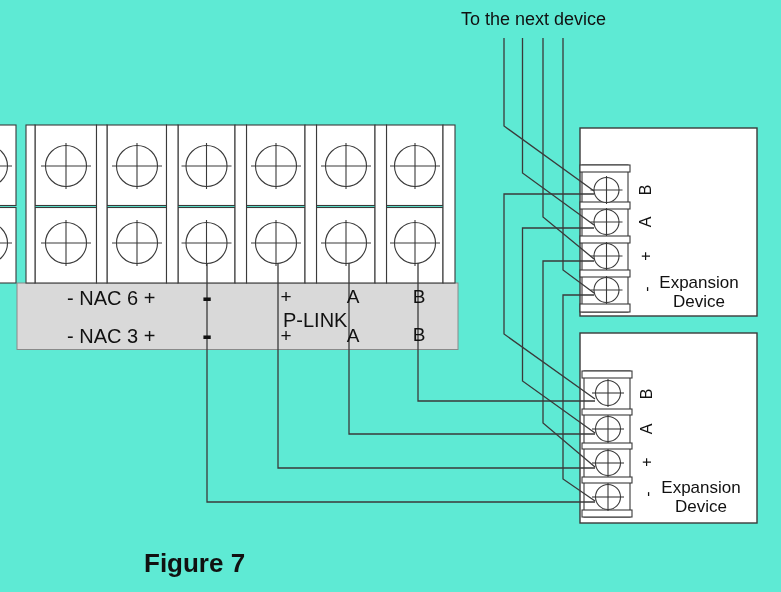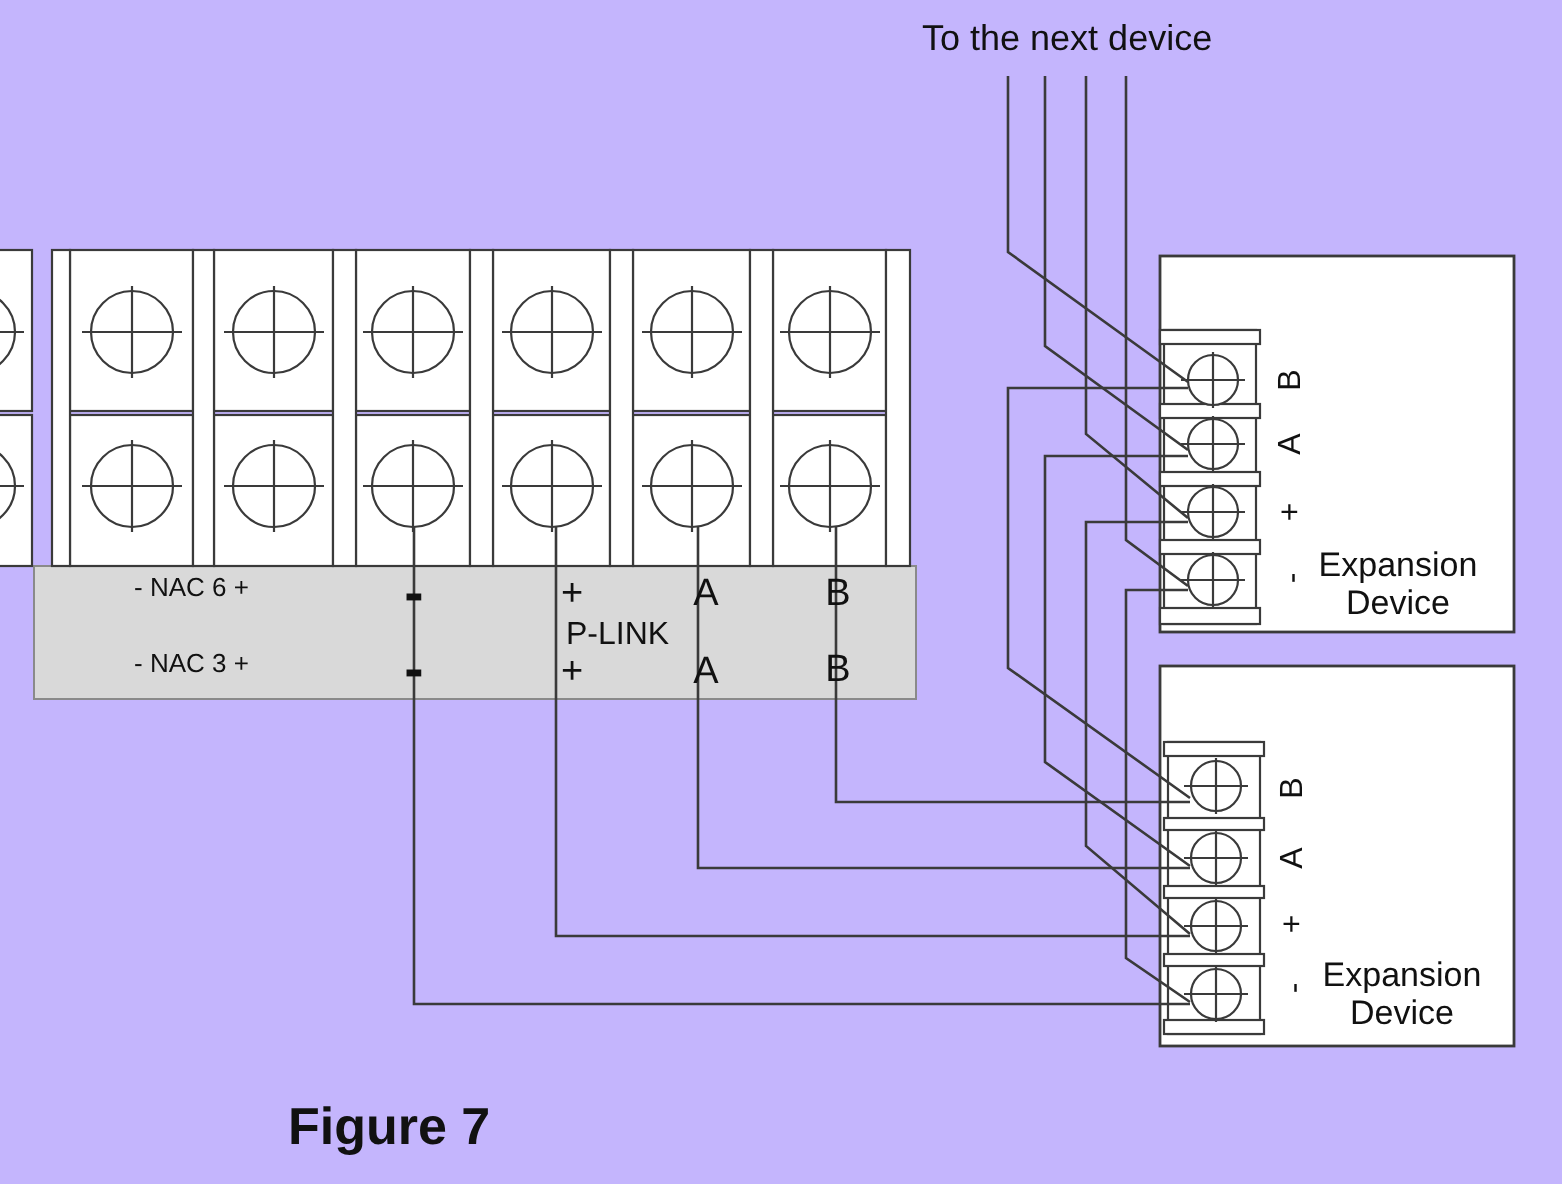--- a/index.html
+++ b/index.html
@@ -1,32 +1,32 @@
 <!DOCTYPE html>
 <html><head>
 <meta charset="utf-8">
 <style>
   * { box-sizing: border-box; }
   html,body { margin:0; padding:0; background:#ffffff; }
   #stage {
-    position: relative; width: 781px; height: 592px; background:#c4b5fd;
+    position: relative; width: 781px; height: 592px; background:#5eead4;
     font-family: "Liberation Sans", "DejaVu Sans", sans-serif;
     color: var(--text, #111); overflow: hidden;
   }
   #stage svg { position:absolute; left:0; top:0; }
 
   .lbl { position:absolute; white-space:nowrap; line-height:1.12; }
   .c   { transform: translate(-50%,-50%); }
   .rot { transform: translate(-50%,-50%) rotate(-90deg); }
 
   .note  { font-size:18px; }
-  .nac   { font-size:13px; }
+  .nac   { font-size:20px; }
   .sym   { font-size:19px; }
   .dash  { font-weight:bold; font-size:29px; }
-  .plink { font-size:16px; }
+  .plink { font-size:20px; }
   .term  { font-size:16px; }
   .devname { position:absolute; text-align:center; font-size:17px; line-height:19px; }
   .cap   { font-family:Liberation Sans, sans-serif; font-weight:bold; font-size:26px; }
 
   
   .band-rect { fill: var(--band-bg,#d9d9d9); stroke:#8a8a8a; stroke-width:1; }
   .cell  { fill:#fff; stroke: var(--line,#3a3a3a); stroke-width:1.1; }
   .boxr  { fill:#fff; stroke: var(--line,#3a3a3a); stroke-width:1.4; }
   .strip { fill:#fff; stroke: var(--line,#3a3a3a); stroke-width:1.1; }
   .wire  { fill:none; stroke: var(--line,#3a3a3a); stroke-width:1.3; }

